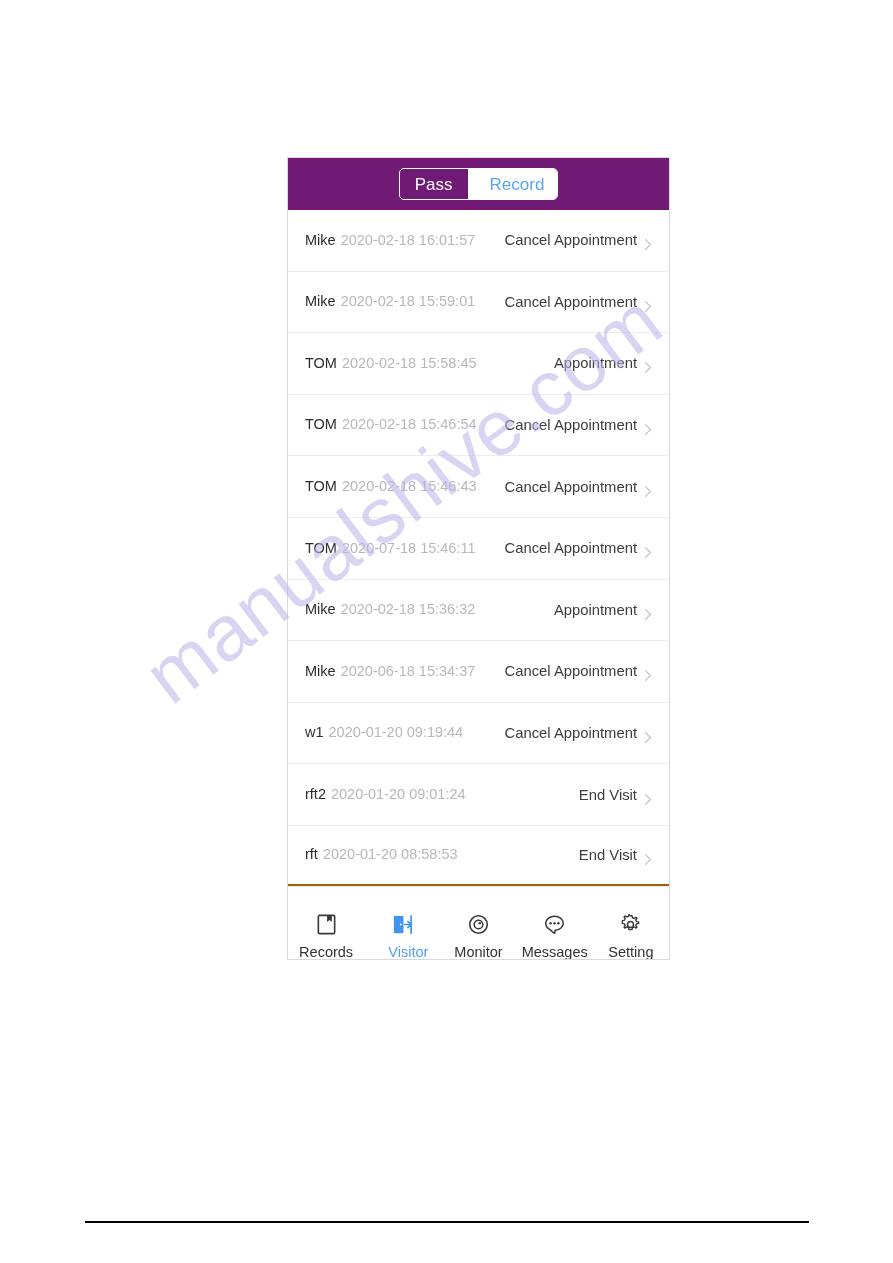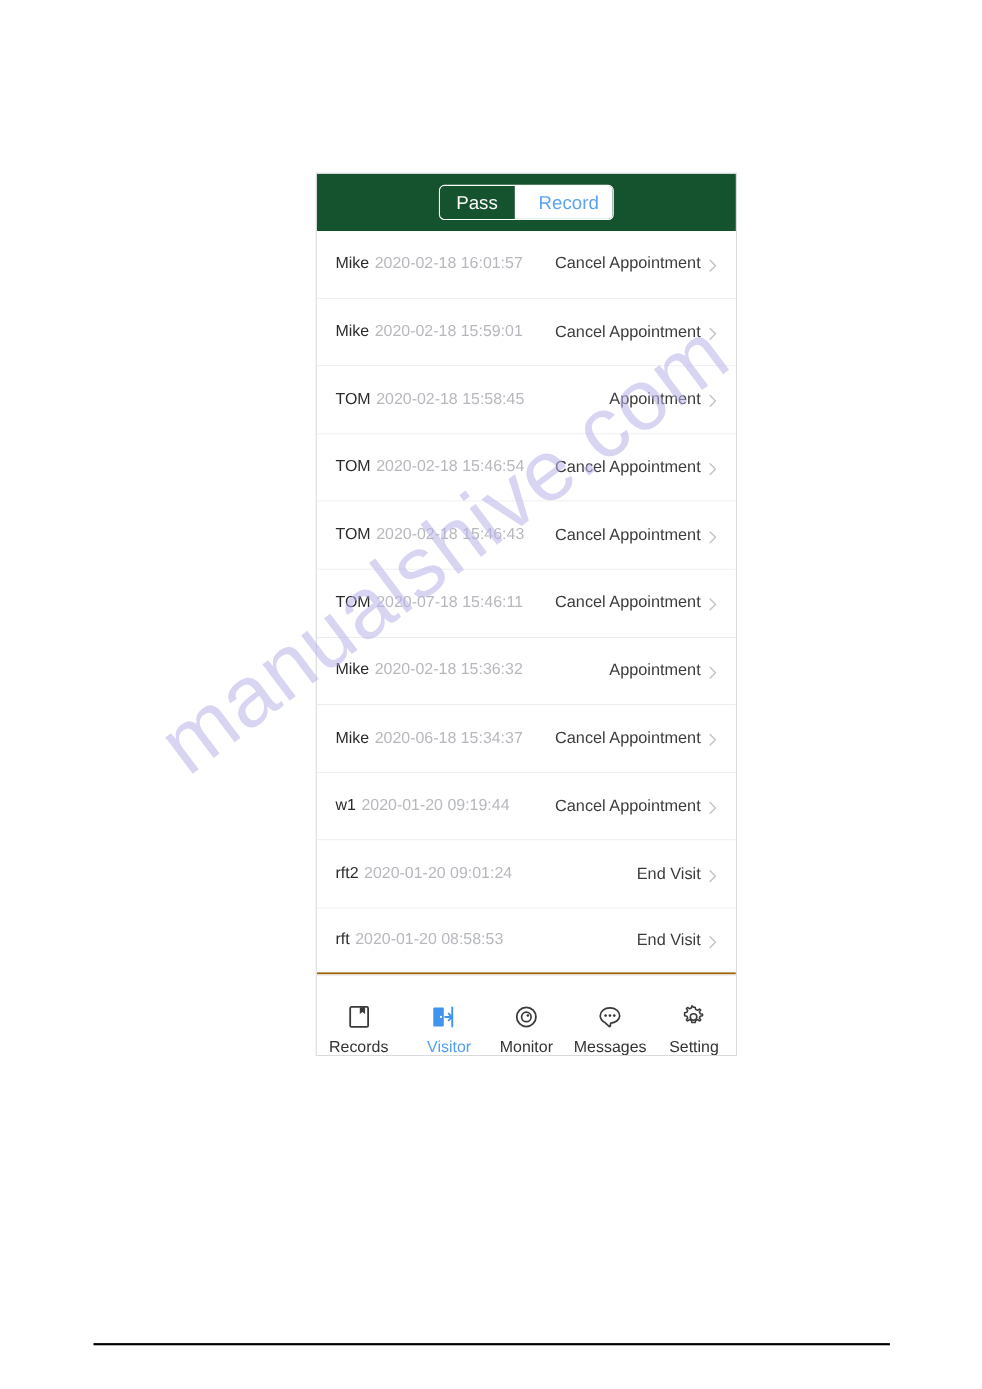--- a/index.html
+++ b/index.html
@@ -61,21 +61,21 @@
     border: 1px solid #d8dadd;
     box-sizing: border-box;
     z-index: 10;
     overflow: hidden;
     display: flex;
     flex-direction: column;
   }
 
   
   .app-header {
-    background: #14532d;
+    background: #701a75;
     height: 52px;
     flex: 0 0 52px;
     display: flex;
     align-items: center;
     justify-content: center;
   }
   .segmented {
     display: flex;
     border: 1px solid #ffffff;
     border-radius: 5px;
@@ -132,21 +132,21 @@
     color: #2b2b2b;
     line-height: 1.05;
   }
   .row-time {
     font-size: 14.5px;
     color: #b6b8bd;
     line-height: 1.05;
   }
   .row-right {
     display: flex;
-    align-items: center;
+    align-items: flex-end;
     gap: 6px;
     white-space: nowrap;
   }
   .row-action {
     font-size: 14.8px;
     color: #3c3c3c;
   }
   .chevron {
     display: inline-block;
     width: 10px;

